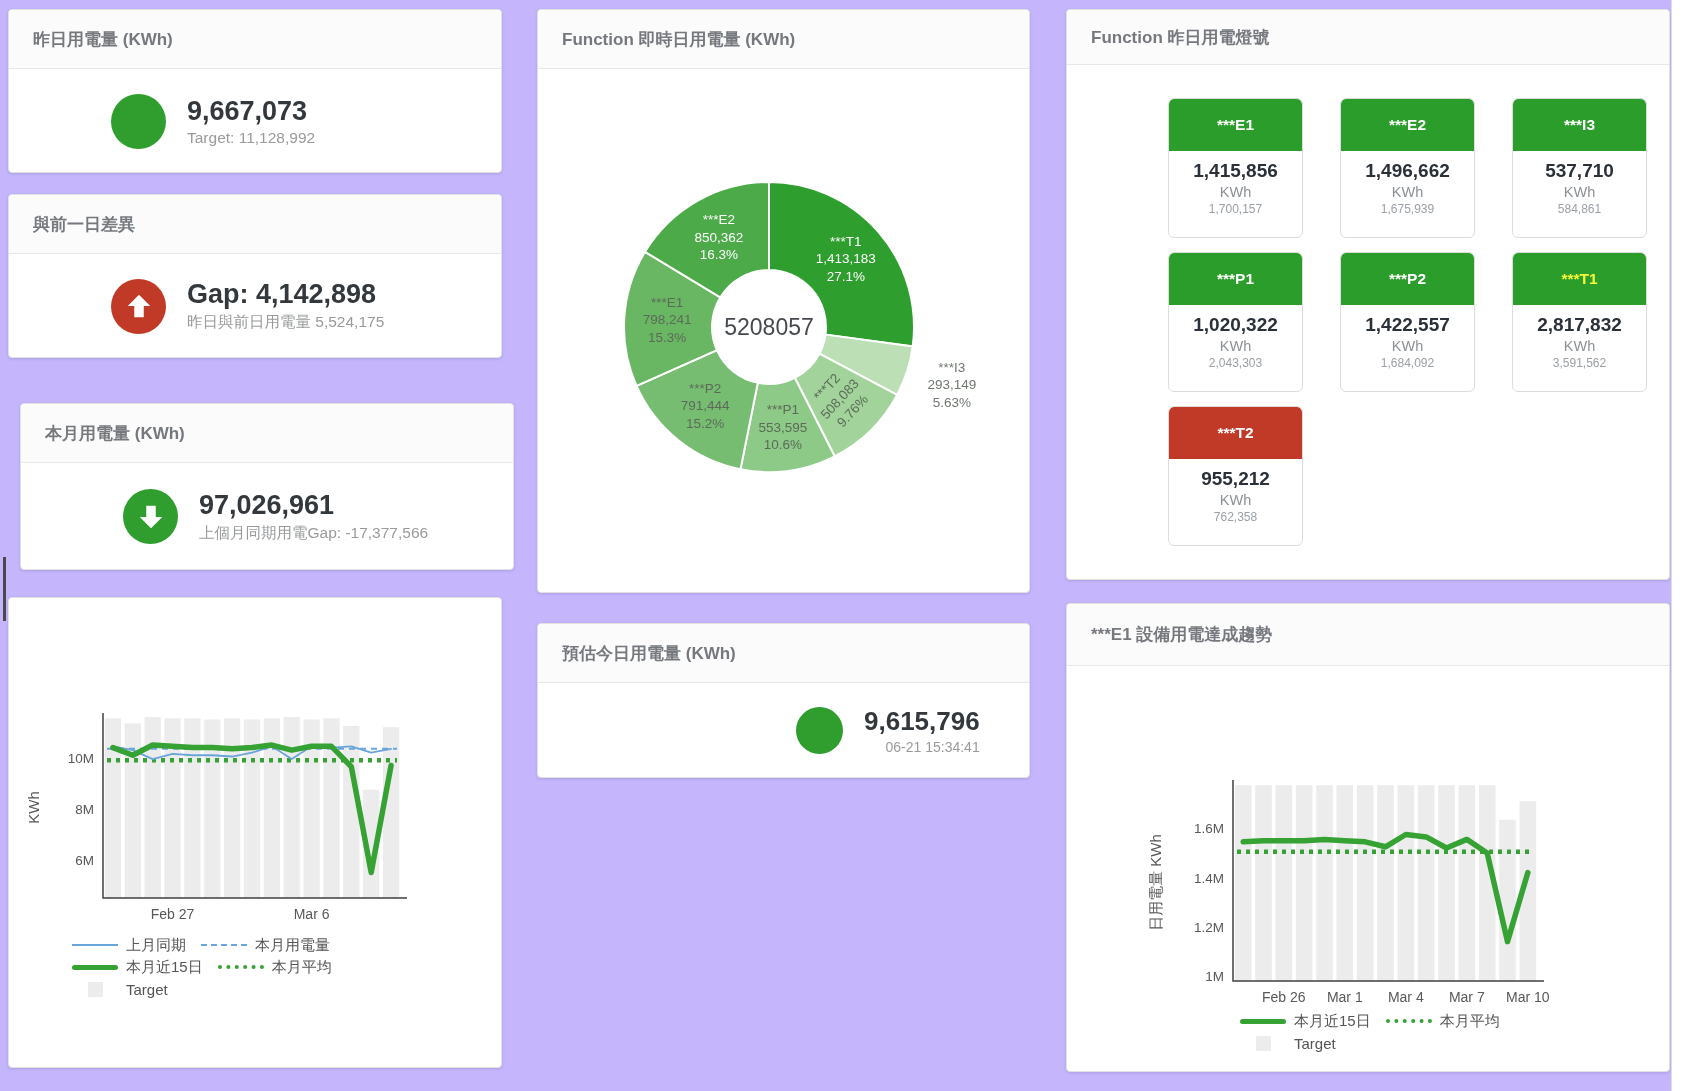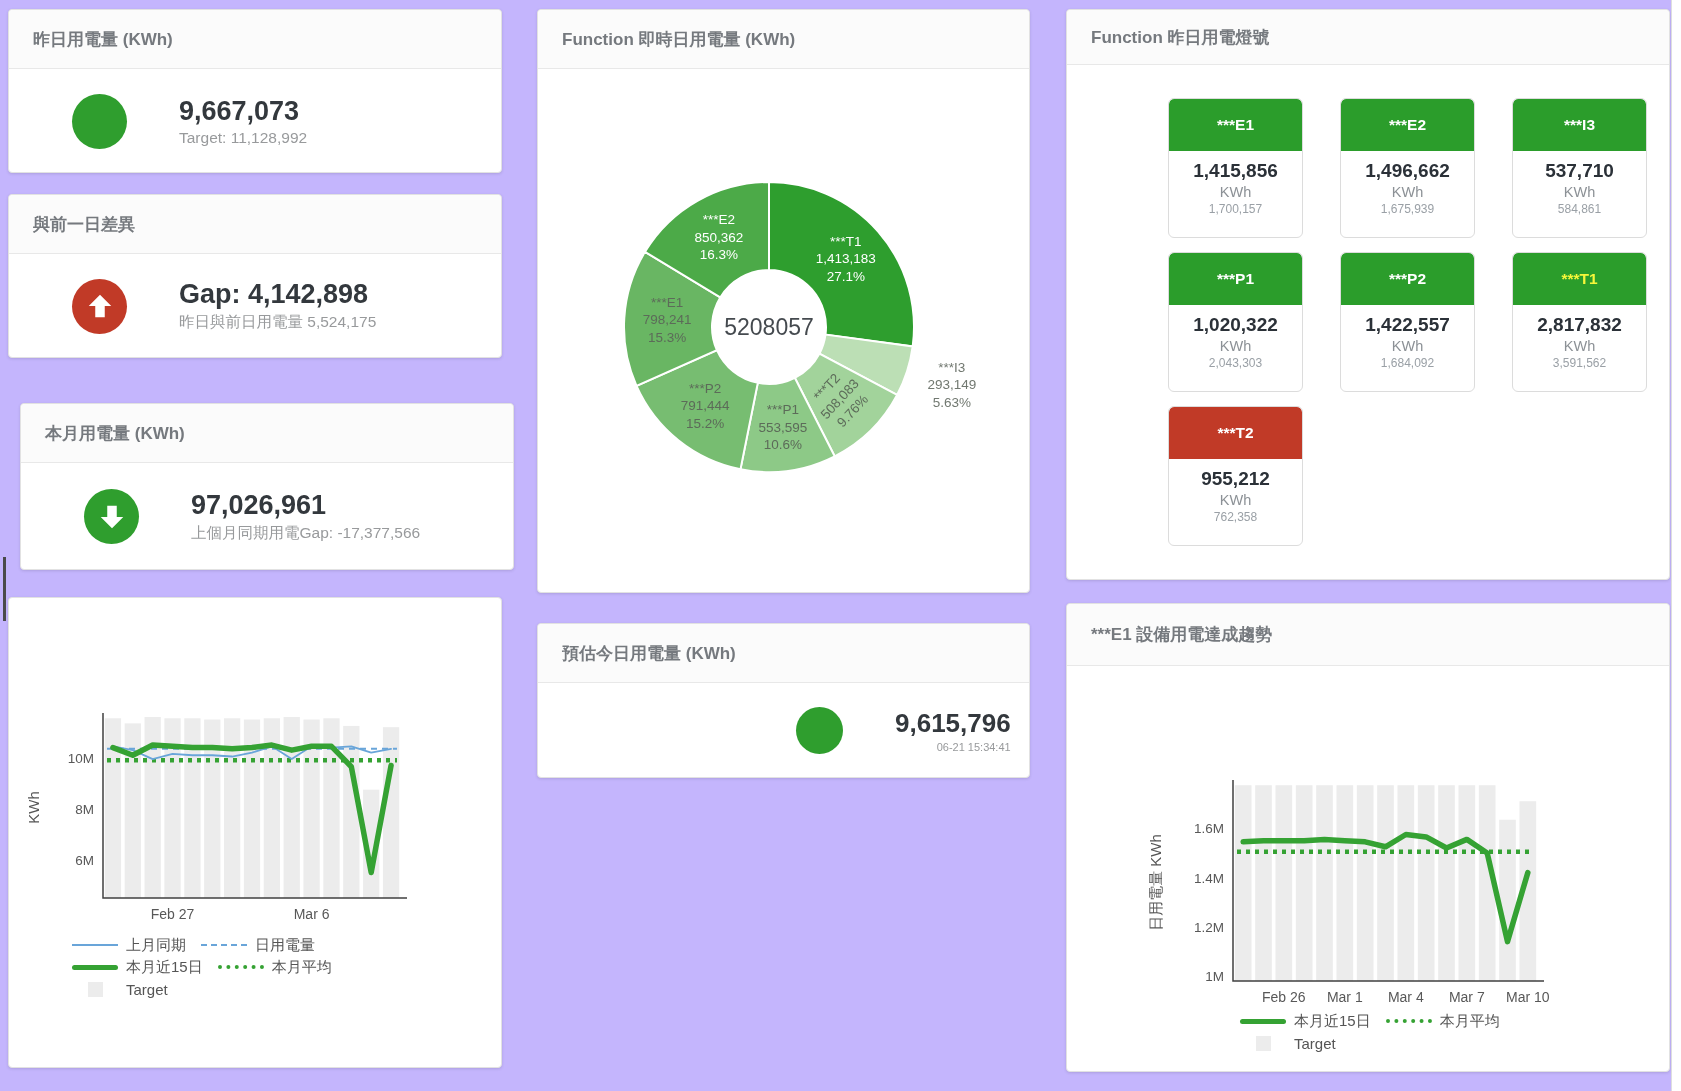--- a/index.html
+++ b/index.html
@@ -4,21 +4,21 @@
 <style>
   html,body{margin:0;padding:0;}
   .page{position:relative;width:1681px;height:1091px;background:#c4b5fd;overflow:hidden;
         font-family:"Liberation Sans","DejaVu Sans",sans-serif;}
   .panel{position:absolute;background:#fff;border:1px solid #e2e2e2;border-radius:4px;
          box-shadow:0 1px 3px rgba(0,0,0,.12);box-sizing:border-box;}
   .panel-header{height:58px;display:flex;align-items:center;padding:0 24px;
                 background:#fbfbfb;border-bottom:1px solid #e8e8e8;border-radius:4px 4px 0 0;}
   .panel-title{font-size:17px;font-weight:bold;color:#75797e;white-space:nowrap;}
   .panel-body{position:relative;}
-  .stat-row{display:flex;align-items:center;padding-left:63px;gap:52px;height:100%;}
+  .stat-row{display:flex;align-items:center;padding-left:102px;gap:21px;height:100%;}
   .stat-icon{border-radius:50%;flex:0 0 auto;display:flex;align-items:center;justify-content:center;}
   .icon-lg{width:55px;height:55px;}
   .icon-sm{width:47px;height:47px;}
   .stat-value{font-size:27px;font-weight:bold;color:#33383d;line-height:30px;}
   .stat-sub{font-size:15.5px;color:#989a9c;margin-top:3px;}
   .tiles{display:grid;grid-template-columns:repeat(3,135px);gap:14px 37px;padding:33px 0 0 101px;}
   .tile{height:140px;border:1px solid #dcdcdc;border-radius:6px;background:#fff;
         box-sizing:border-box;text-align:center;overflow:hidden;}
   .tile-head{height:52px;display:flex;align-items:center;justify-content:center;
              font-size:15.5px;font-weight:bold;border-radius:5px 5px 0 0;}
@@ -133,21 +133,21 @@
             <div class="legend-item">
               <span class="legend-swatch">
                 <span class="sw-line" style="border-top-color: rgb(105, 165, 217);"></span>
               </span>
               <span class="legend-label">上月同期</span>
             </div>
             <div class="legend-item">
               <span class="legend-swatch">
                 <span class="sw-dashed" style="border-top-color: rgb(105, 165, 217);"></span>
               </span>
-              <span class="legend-label">日用電量</span>
+              <span class="legend-label">本月用電量</span>
             </div>
           </div>
           <div class="legend-row">
             <div class="legend-item">
               <span class="legend-swatch">
                 <span class="sw-thick" style="background: rgb(53, 162, 51);"></span>
               </span>
               <span class="legend-label">本月近15日</span>
             </div>
             <div class="legend-item">
@@ -196,21 +196,21 @@
 
   <div class="panel" style="left:537px;top:623px;width:493px;height:155px;">
     <div class="panel-header">
       <span class="panel-title">預估今日用電量 (KWh)</span>
     </div>
     <div class="panel-body" style="height:95px;">
       <div class="stat-row" style="padding-left:258px;">
         <div class="stat-icon icon-sm" style="background: rgb(47, 158, 46);"></div>
         <div style="text-align:right;">
           <div class="stat-value" style="font-size:26px;">9,615,796</div>
-          <div class="stat-sub" style="font-size:11px;">06-21 15:34:41</div>
+          <div class="stat-sub" style="font-size:14px;">06-21 15:34:41</div>
         </div>
       </div>
     </div>
   </div>
 
   <div class="panel" style="left:1066px;top:9px;width:604px;height:571px;">
     <div class="panel-header" style="height:54px;">
       <span class="panel-title">Function 昨日用電燈號</span>
     </div>
     <div class="panel-body">

